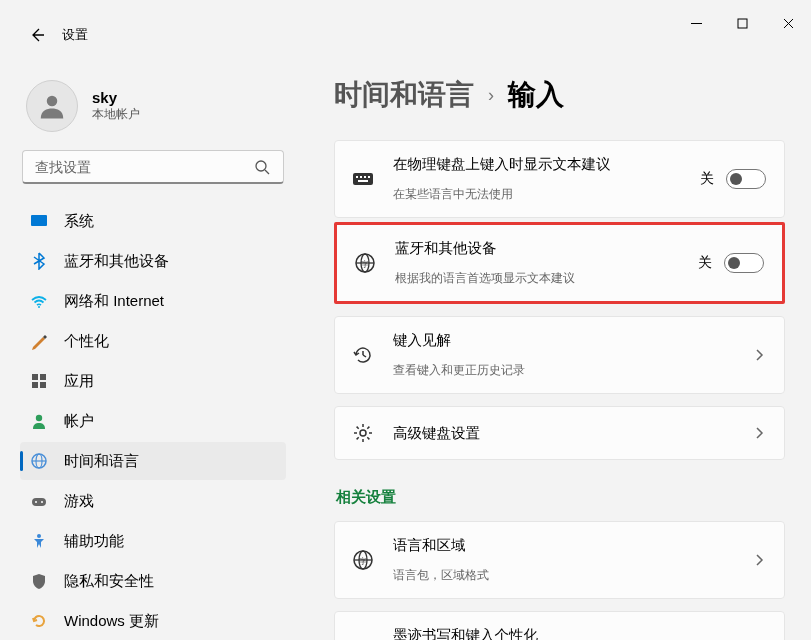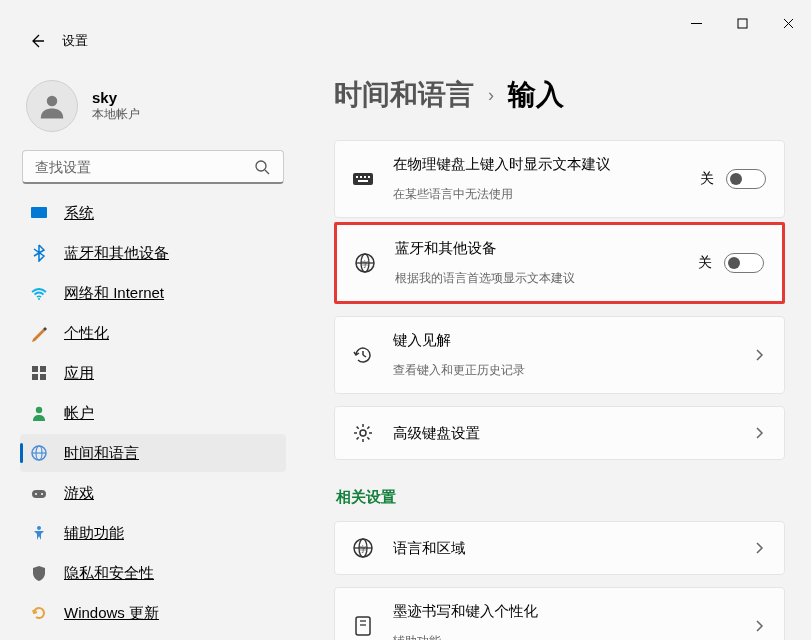--- a/index.html
+++ b/index.html
@@ -35,21 +35,21 @@
       font-size: 14px;
       color: #000;
       cursor: pointer;
     }
     .window-btn svg {
       width: 11px;
       height: 11px;
     }
     .header-row {
       display: flex;
-      align-items: center;
+      align-items: flex-start;
       padding: 0 20px 0 28px;
       height: 30px;
       margin-top: -14px;
     }
     .back-btn {
       width: 18px;
       height: 18px;
       display: flex;
       align-items: center;
       justify-content: center;
@@ -92,21 +92,21 @@
       font-size: 15px;
       font-weight: 600;
       color: #000;
     }
     .profile-text .acct {
       font-size: 12px;
       color: #555;
     }
     .search-wrap {
       position: relative;
-      margin-bottom: 10px;
+      margin-bottom: 18px;
       padding: 0 2px;
     }
     .search-input {
       width: 100%;
       height: 34px;
       border: 1px solid #ccc;
       border-bottom: 2px solid #888;
       border-radius: 4px;
       background: #fcfcfc;
       padding: 0 36px 0 12px;
@@ -158,21 +158,20 @@
       width: 18px;
       height: 18px;
       display: flex;
       align-items: center;
       justify-content: center;
       flex-shrink: 0;
     }
     .nav-label {
       font-size: 15px;
       color: #000;
-      text-decoration: underline;
     }
     .main {
       flex: 1;
       padding: 20px 26px 0 34px;
       overflow-y: auto;
     }
     .breadcrumb {
       display: flex;
       align-items: center;
       gap: 14px;
@@ -537,20 +536,21 @@
         <span class="setting-icon">
             <svg viewBox="0 0 24 24">
               <circle cx="12" cy="12" r="9" fill="none" stroke="#333" stroke-width="1.5"></circle>
               <ellipse cx="12" cy="12" rx="4" ry="9" fill="none" stroke="#333" stroke-width="1.3"></ellipse>
               <line x1="3" y1="12" x2="21" y2="12" stroke="#333" stroke-width="1.3"></line>
               <text x="12" y="16" font-size="8" text-anchor="middle" fill="#333">字</text>
             </svg>
           </span>
         <div class="setting-text">
           <div class="setting-title">语言和区域</div>
+          <div class="setting-desc">语言包，区域格式</div>
         </div>
         <div class="setting-right">
           <svg class="chevron" viewBox="0 0 14 14">
               <path d="M5 2 L10 7 L5 12" fill="none" stroke="currentColor" stroke-width="1.5"></path>
             </svg>
         </div>
       </div>
 
       <div class="spacer"></div>
 

